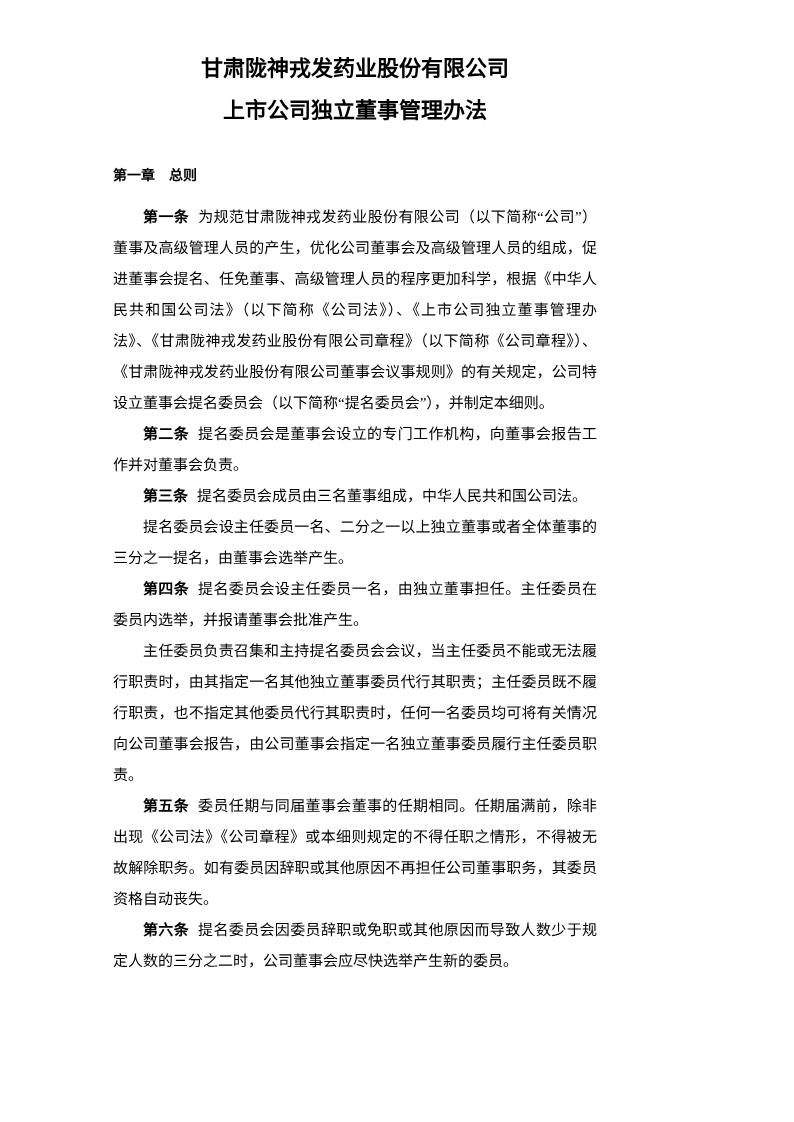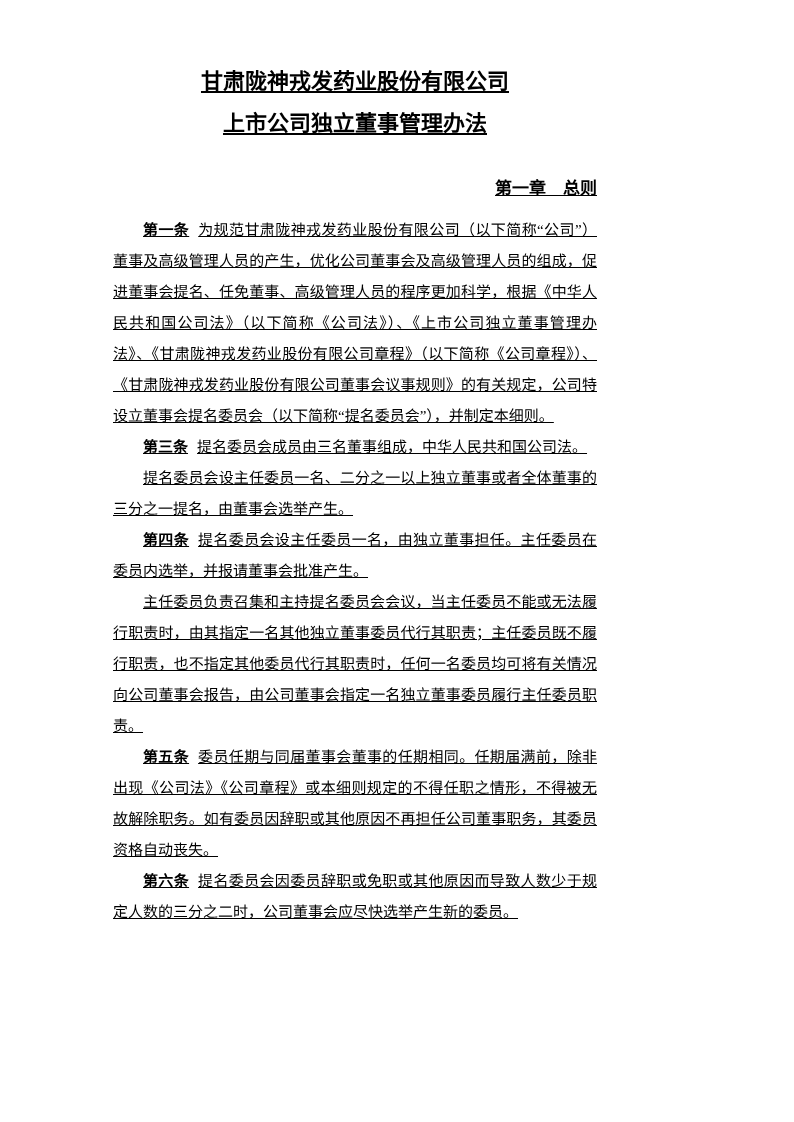--- a/index.html
+++ b/index.html
@@ -10,37 +10,36 @@
   body {
     width: 794px;
     min-height: 1122px;
     font-family: "Liberation Serif", "DejaVu Serif", serif;
     color: #000000;
   }
   .page {
     box-sizing: border-box;
     width: 710px;
     min-height: 1122px;
-    padding: 61px 113px 60px 113px;
+    padding: 48px 113px 60px 113px;
     background: #ffffff;
-    text-decoration: underline;
   }
   .title {
     margin: 0;
     font-size: 22px;
     line-height: 42px;
     font-weight: bold;
     text-align: center;
   }
   .chapter {
     margin: 32px 0 14px 0;
-    font-size: 17px;
+    font-size: 14px;
     line-height: 24px;
     font-weight: bold;
-    text-align: right;
+    text-align: left;
   }
   .para {
     margin: 0;
     font-size: 15px;
     line-height: 31px;
     text-indent: 2em;
     text-align: justify;
   }
   .prefix {
     font-weight: bold;
@@ -54,20 +53,21 @@
 
 <div class="page">
 
   <h1 class="title">甘肃陇神戎发药业股份有限公司</h1>
   <h1 class="title">上市公司独立董事管理办法</h1>
 
   <h2 class="chapter">第一章　总则</h2>
 
   <p class="para"><span class="prefix">第一条</span><span>为规范甘肃陇神戎发药业股份有限公司（以下简称“公司”）董事及高级管理人员的产生，优化公司董事会及高级管理人员的组成，促进董事会提名、任免董事、高级管理人员的程序更加科学，根据《中华人民共和国公司法》（以下简称《公司法》）、《上市公司独立董事管理办法》、《甘肃陇神戎发药业股份有限公司章程》（以下简称《公司章程》）、《甘肃陇神戎发药业股份有限公司董事会议事规则》的有关规定，公司特设立董事会提名委员会（以下简称“提名委员会”），并制定本细则。</span></p>
 
+  <p class="para"><span class="prefix">第二条</span><span>提名委员会是董事会设立的专门工作机构，向董事会报告工作并对董事会负责。</span></p>
 
 
   <p class="para"><span class="prefix">第三条</span><span>提名委员会成员由三名董事组成，中华人民共和国公司法。</span></p>
 
   <p class="para"><span class="prefix"></span><span>提名委员会设主任委员一名、二分之一以上独立董事或者全体董事的三分之一提名，由董事会选举产生。</span></p>
 
   <p class="para"><span class="prefix">第四条</span><span>提名委员会设主任委员一名，由独立董事担任。主任委员在委员内选举，并报请董事会批准产生。</span></p>
 
   <p class="para"><span class="prefix"></span><span>主任委员负责召集和主持提名委员会会议，当主任委员不能或无法履行职责时，由其指定一名其他独立董事委员代行其职责；主任委员既不履行职责，也不指定其他委员代行其职责时，任何一名委员均可将有关情况向公司董事会报告，由公司董事会指定一名独立董事委员履行主任委员职责。</span></p>
 

